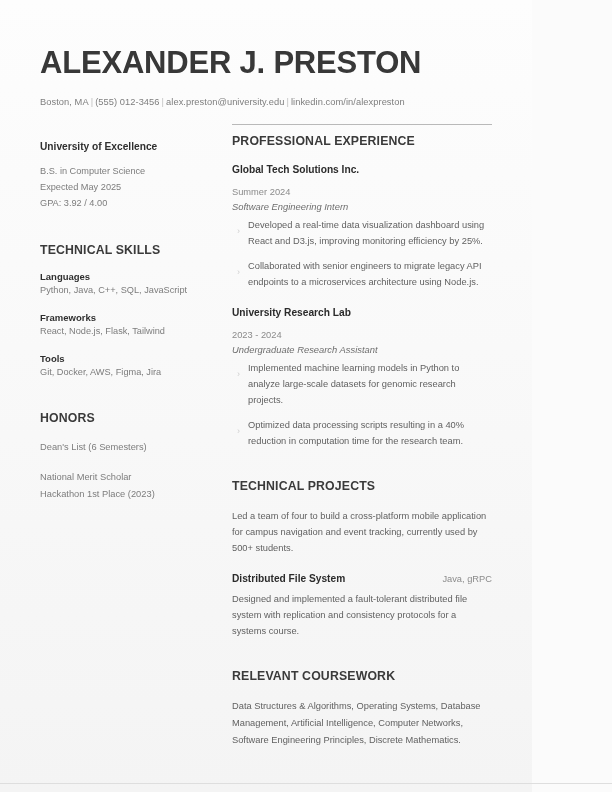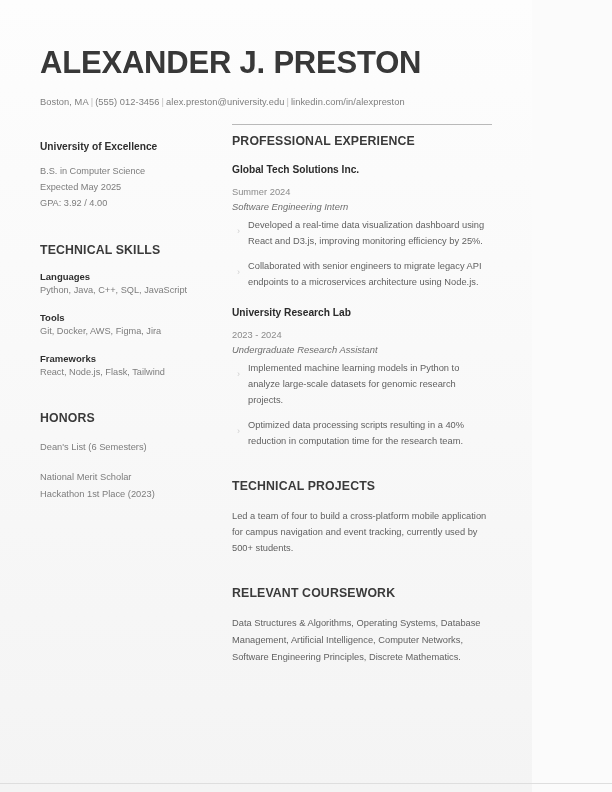--- a/index.html
+++ b/index.html
@@ -258,26 +258,26 @@
         </div>
       </div>
 
       <div class="section gap-lg">
         <div class="section-title">TECHNICAL SKILLS</div>
         <div class="skill-group">
           <div class="skill-label">Languages</div>
           <div class="skill-value">Python, Java, C++, SQL, JavaScript</div>
         </div>
         <div class="skill-group">
+          <div class="skill-label">Frameworks</div>
+          <div class="skill-value">React, Node.js, Flask, Tailwind</div>
+        </div>
+        <div class="skill-group">
           <div class="skill-label">Tools</div>
           <div class="skill-value">Git, Docker, AWS, Figma, Jira</div>
-        </div>
-        <div class="skill-group">
-          <div class="skill-label">Frameworks</div>
-          <div class="skill-value">React, Node.js, Flask, Tailwind</div>
         </div>
       </div>
 
       <div class="section gap-lg">
         <div class="section-title">HONORS</div>
         <div class="honor-item spaced">Dean's List (6 Semesters)</div>
         <div class="honor-item spaced">National Merit Scholar</div>
         <div class="honor-item tight">Hackathon 1st Place (2023)</div>
       </div>
 
@@ -325,20 +325,27 @@
         </div>
       </div>
 
       <div class="section gap-md">
         <div class="section-title">TECHNICAL PROJECTS</div>
 
         <div class="proj">
           <div class="proj-desc">Led a team of four to build a cross-platform mobile application for campus navigation and event tracking, currently used by 500+ students.</div>
         </div>
 
+        <div class="proj">
+          <div class="proj-head">
+            <span class="proj-name">Distributed File System</span>
+            <span class="proj-stack">Java, gRPC</span>
+          </div>
+          <div class="proj-desc">Designed and implemented a fault-tolerant distributed file system with replication and consistency protocols for a systems course.</div>
+        </div>
       </div>
 
       <div class="section gap-md">
         <div class="section-title">RELEVANT COURSEWORK</div>
         <div class="coursework">Data Structures &amp; Algorithms, Operating Systems, Database Management, Artificial Intelligence, Computer Networks, Software Engineering Principles, Discrete Mathematics.</div>
       </div>
 
     </div>
   </div>
 

